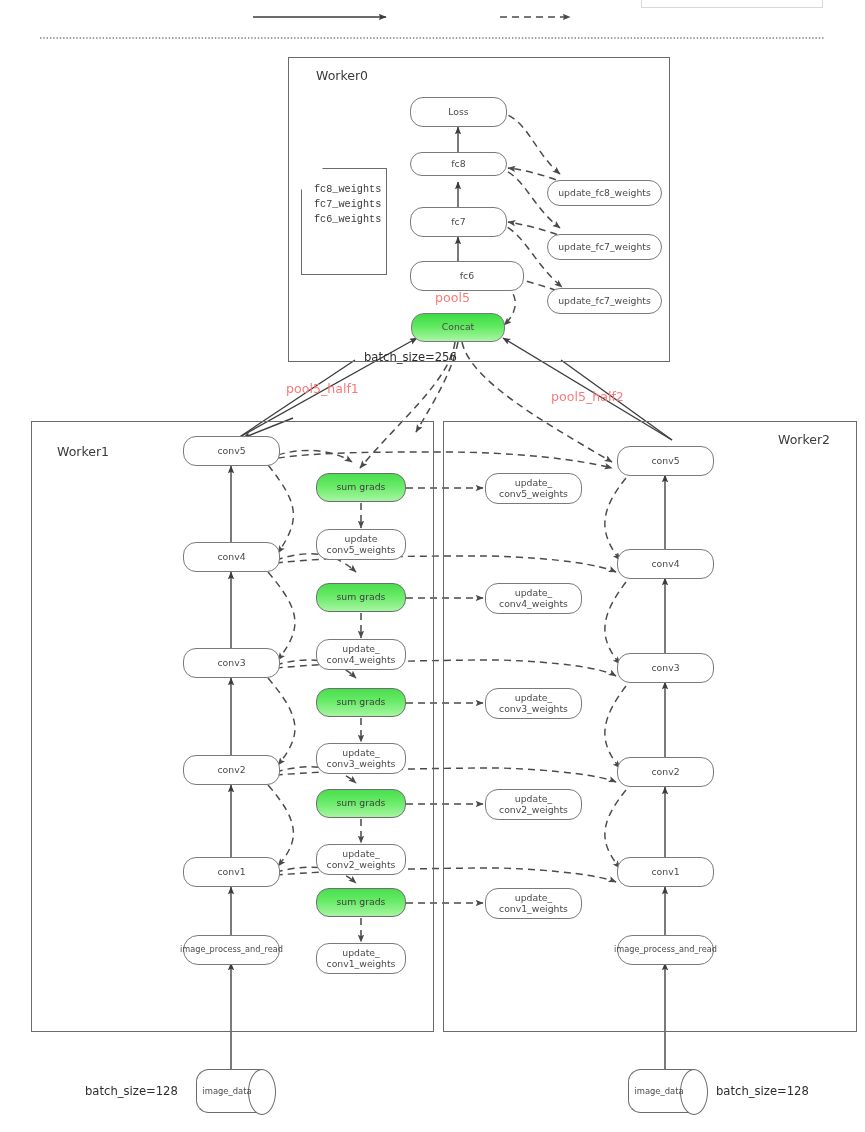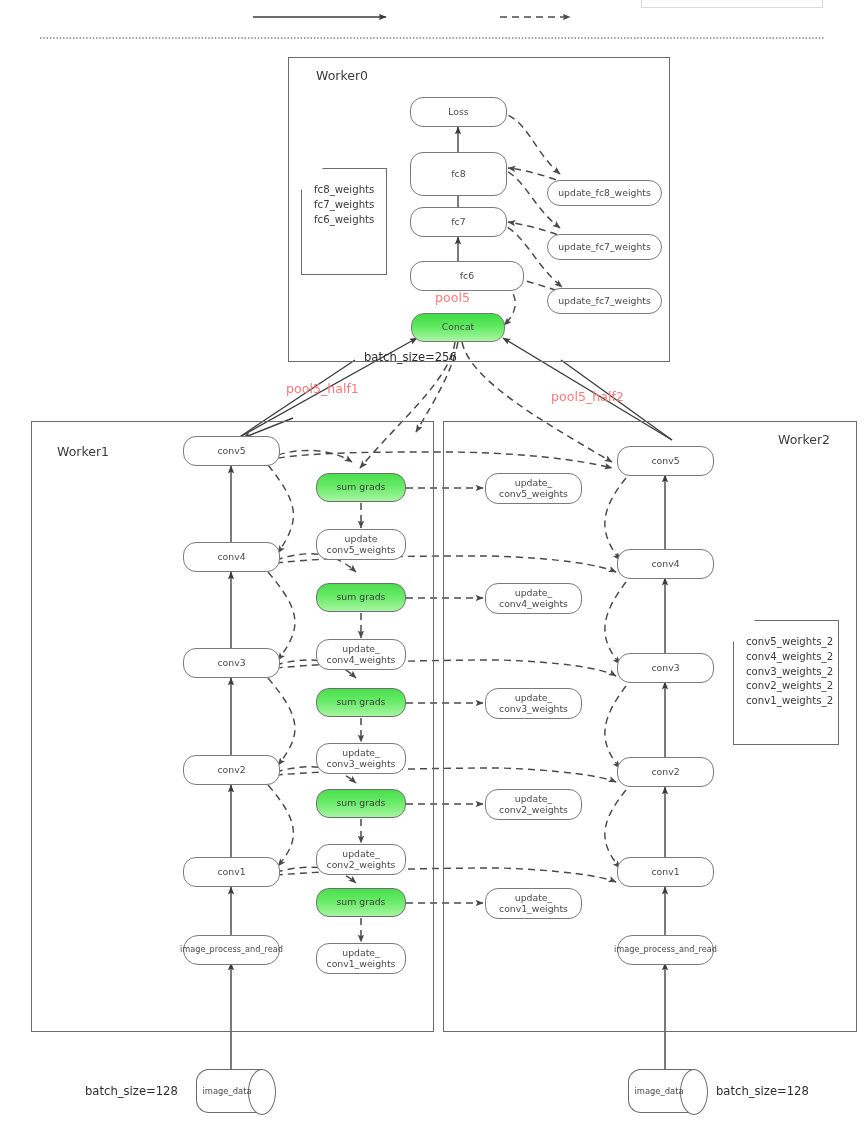--- a/index.html
+++ b/index.html
@@ -16,21 +16,21 @@
         line-height:1.12;padding:0 3px;}
   .node.tall{border-radius:16px;}
   .node.green{
      background:linear-gradient(180deg,#4cdd50 0%,#63ea63 40%,#a6f5a0 100%);
      border:1.4px solid #6e6e6e;color:#3d3d3d;}
   .node.concat{
      background:linear-gradient(180deg,#3cdc44 0%,#5fe95f 45%,#a9f6a3 100%);}
 
   .notebox{position:absolute;box-sizing:border-box;border:1.4px solid #6b6b6b;
      background:#fff;font-size:10.2px;color:#3a3a3a;line-height:1.45;
-     padding:14px 0 0 12px;}
+     padding:14px 0 0 12px;font-family:Liberation Mono, monospace;}
   .notebox.corner{clip-path:polygon(22px 0,100% 0,100% 100%,0 100%,0 22px);}
 
   .cyl{position:absolute;box-sizing:border-box;}
   .cyl .body{position:absolute;left:0;top:0;right:13px;bottom:0;
      border:1.2px solid #6b6b6b;border-right:none;
      border-radius:13px 0 0 13px;background:#fff;}
   .cyl .cap{position:absolute;right:0;top:0;width:26px;height:100%;
      border:1.2px solid #6b6b6b;border-radius:50%;background:#fff;}
   .cyl .lbl{position:absolute;left:0;top:0;width:100%;height:100%;
      display:flex;align-items:center;justify-content:center;
@@ -157,21 +157,21 @@
 
     <line x1="40" y1="38" x2="825" y2="38" stroke="#7d7d7d" stroke-width="1.5" stroke-dasharray="1.4,1.9"></line>
   </svg>
 
   <div class="legendbox" style="left:641px;top:-14px;width:180px;height:20px;"></div>
 
   <div class="grp" style="left:288px;top:57px;width:380px;height:303px;"></div>
   <div class="grp-label" style="left:316px;top:68px;">Worker0</div>
 
   <div class="node" style="left:410px;top:97px;width:97px;height:30px;">Loss</div>
-  <div class="node" style="left:410px;top:152px;width:97px;height:44px;">fc8</div>
+  <div class="node" style="left:410px;top:152px;width:97px;height:24px;">fc8</div>
   <div class="node" style="left:410px;top:207px;width:97px;height:30px;">fc7</div>
   <div class="node" style="left:410px;top:261px;width:114px;height:30px;">fc6</div>
 
   <div class="redlbl" style="left:435px;top:290px;">pool5</div>
 
   <div class="node concat" style="left:411px;top:313px;width:94px;height:29px;">Concat</div>
 
   <div class="node" style="left:547px;top:180px;width:115px;height:26px;">update_fc8_weights</div>
   <div class="node" style="left:547px;top:234px;width:115px;height:26px;">update_fc7_weights</div>
   <div class="node" style="left:547px;top:288px;width:115px;height:26px;">update_fc7_weights</div>
@@ -208,27 +208,20 @@
   <div class="grp" style="left:443px;top:421px;width:412px;height:609px;"></div>
   <div class="grp-label" style="left:778px;top:432px;">Worker2</div>
 
   <div class="node" style="left:617px;top:446px;width:97px;height:30px;">conv5</div>
   <div class="node" style="left:617px;top:549px;width:97px;height:30px;">conv4</div>
   <div class="node" style="left:617px;top:653px;width:97px;height:30px;">conv3</div>
   <div class="node" style="left:617px;top:757px;width:97px;height:30px;">conv2</div>
   <div class="node" style="left:617px;top:857px;width:97px;height:30px;">conv1</div>
   <div class="node tall" style="left:617px;top:935px;width:97px;height:30px;font-size:8.2px;">image_process_and_read</div>
 
-  <div class="notebox corner" style="left:733px;top:620px;width:106px;height:125px;">
-    <div>conv5_weights_2</div>
-    <div>conv4_weights_2</div>
-    <div>conv3_weights_2</div>
-    <div>conv2_weights_2</div>
-    <div>conv1_weights_2</div>
-  </div>
 
   <div class="cyl" style="left:628px;top:1069px;width:80px;height:44px;">
     <div class="body"></div>
     <div class="cap"></div>
     <div class="lbl">image_data</div>
   </div>
   <div class="plain" style="left:716px;top:1084px;">batch_size=128</div>
 
   <div class="node green" style="left:316px;top:473px;width:90px;height:29px;">sum grads</div>
   <div class="node green" style="left:316px;top:583px;width:90px;height:29px;">sum grads</div>

